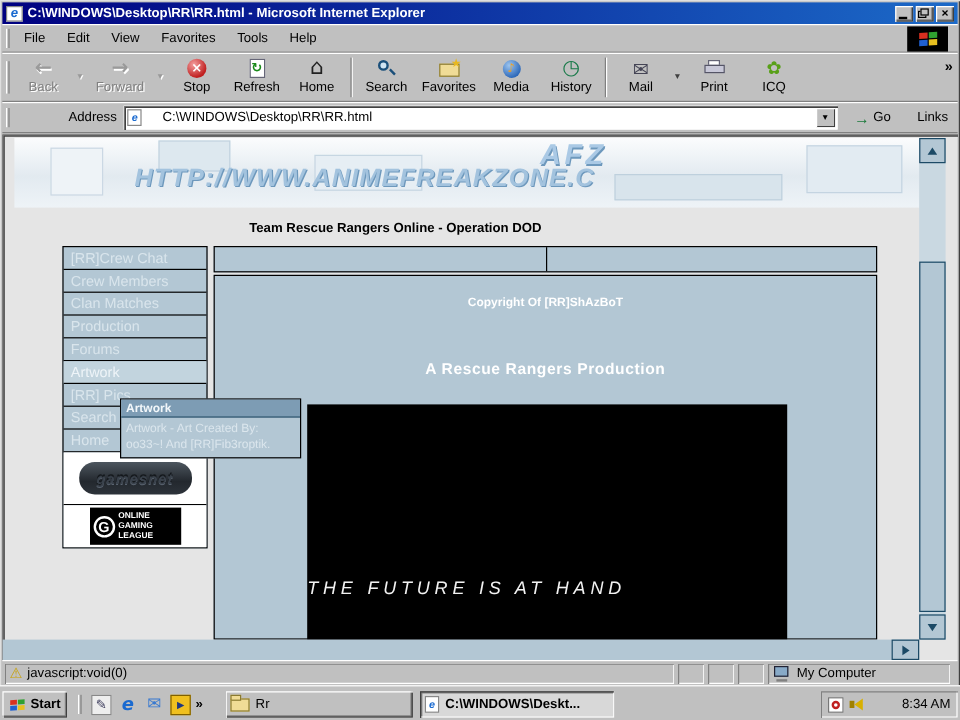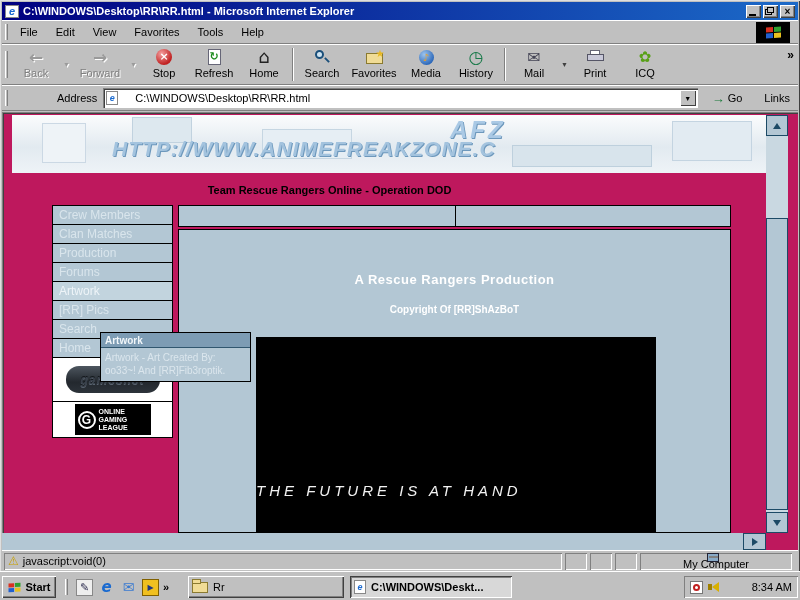--- a/index.html
+++ b/index.html
@@ -76,21 +76,21 @@
   .page-ico{width:12px;height:14px;background:#fff;border:1px solid #888;color:#1a6ad0;
     font-weight:bold;font-style:italic;font-size:9px;line-height:12px;text-align:center;flex:0 0 auto;}
   #addr-text{margin-left:17px;white-space:nowrap;}
   #addr-drop{position:absolute;right:2px;top:2px;width:16px;height:16px;background:#c0c0c0;
     box-shadow:inset 1px 1px 0 #fff,inset -1px -1px 0 #404040;
     display:flex;align-items:center;justify-content:center;font-size:7px;}
   .go-ico{color:#1a7a3a;font-weight:bold;font-size:13px;margin-right:3px;}
   #go-area{display:flex;align-items:center;padding:0 6px;}
   #links-area{display:flex;align-items:center;padding:0 8px;}
   
-  #viewport{left:2px;top:112px;width:796px;height:438px;background:#be185d;overflow:hidden;
+  #viewport{left:2px;top:112px;width:796px;height:438px;background:#e5e5e5;overflow:hidden;
     box-shadow:inset 1px 1px 0 #808080,inset 2px 2px 0 #404040;}
   #banner{left:10px;top:3px;width:754px;height:58px;overflow:hidden;
     background:linear-gradient(180deg,#fbfcfd,#e2eaf0 55%,#eef3f7);}
   .bblock{position:absolute;border:1px solid rgba(160,185,205,.45);}
   #afz-logo{position:absolute;left:438px;top:1px;font-weight:bold;font-style:italic;
     font-size:24px;letter-spacing:3px;color:#aac9e5;text-shadow:1px 1px 0 #6d98bc;}
   #banner-url{position:absolute;left:100px;top:22px;white-space:nowrap;font-weight:bold;
     font-size:21px;letter-spacing:1px;color:#a3c3de;text-shadow:1px 1px 0 #6d98bc;font-style:italic;}
   #page-title{left:0;top:72px;width:655px;text-align:center;font-weight:bold;font-size:11px;}
   
@@ -138,21 +138,21 @@
   .tri-down{width:0;height:0;border-left:4px solid transparent;border-right:4px solid transparent;border-top:6px solid #1c4a66;}
   .tri-right{width:0;height:0;border-top:4px solid transparent;border-bottom:4px solid transparent;border-left:6px solid #1c4a66;}
   
   #statusbar{left:2px;top:550px;width:796px;height:21px;background:#c0c0c0;border-top:1px solid #fff;
     display:flex;align-items:center;padding:2px 2px;}
   .spane{height:17px;box-shadow:inset 1px 1px 0 #808080,inset -1px -1px 0 #fff;
     display:flex;align-items:center;padding:0 4px;margin-right:3px;}
   #sp-main{width:558px;}
   .warn-ico{color:#c8a000;font-size:12px;margin-right:4px;font-family:"DejaVu Sans",sans-serif;}
   .sp-small{width:22px;}
-  #sp-zone{width:152px;margin-right:0;flex-direction:column;}
+  #sp-zone{width:152px;margin-right:0;}
   .mycomp-ico{position:relative;width:15px;height:13px;margin-right:5px;}
   .mycomp-ico .mon{position:absolute;left:1px;top:0;width:12px;height:9px;background:#88aac8;border:1px solid #223;}
   .mycomp-ico .base{position:absolute;left:3px;bottom:0;width:9px;height:2px;background:#808080;}
   
   #taskbar{left:0;top:571px;width:800px;height:29px;background:#c0c0c0;border-top:1px solid #fff;}
   .raised{box-shadow:inset 1px 1px 0 #fff,inset -1px -1px 0 #404040,inset -2px -2px 0 #808080;background:#c0c0c0;}
   .pressed{box-shadow:inset 1px 1px 0 #404040,inset -1px -1px 0 #fff,inset 2px 2px 0 #808080;background:#d8d8d8;}
   #start-btn{left:2px;top:4px;width:54px;height:22px;display:flex;align-items:center;justify-content:center;font-weight:bold;}
   #start-btn .winflag{transform:skewY(-4deg) scale(.8);margin-right:3px;}
   #ql{left:62px;top:4px;width:122px;height:22px;display:flex;align-items:center;}
@@ -320,20 +320,21 @@
       <i class="bblock" style="left:250px;top:14px;width:90px;height:30px;background:#e6eef4"></i>
       <i class="bblock" style="left:500px;top:30px;width:140px;height:22px;background:#d8e4ec"></i>
       <i class="bblock" style="left:660px;top:6px;width:80px;height:40px;background:#e2ebf2"></i>
       <span id="afz-logo">AFZ</span>
       <span id="banner-url">HTTP://WWW.ANIMEFREAKZONE.C</span>
     </div>
 
     <div class="abs" id="page-title">Team Rescue Rangers Online - Operation DOD</div>
 
     <div class="abs" id="sidebar">
+      <div class="side-item">[RR]Crew Chat</div>
       <div class="side-item">Crew Members</div>
       <div class="side-item">Clan Matches</div>
       <div class="side-item">Production</div>
       <div class="side-item">Forums</div>
       <div class="side-item active">Artwork</div>
       <div class="side-item">[RR] Pics</div>
       <div class="side-item">Search</div>
       <div class="side-item">Home</div>
       <div class="logo-cell" id="gamesnet-cell">
         <span class="gn-pill">
@@ -351,22 +352,22 @@
         </span>
       </div>
     </div>
 
     <div class="abs" id="main-header">
       <div class="hcell left"></div>
       <div class="hcell"></div>
     </div>
 
     <div class="abs" id="main-body">
+      <div id="main-copyright">Copyright Of [RR]ShAzBoT</div>
       <div id="main-heading">A Rescue Rangers Production</div>
-      <div id="main-copyright">Copyright Of [RR]ShAzBoT</div>
       <div id="poster">
         <span id="poster-text">THE FUTURE IS AT HAND</span>
       </div>
     </div>
 
     <div class="abs" id="tooltip">
       <div id="tooltip-head">Artwork</div>
       <div id="tooltip-body">
         <span>Artwork - Art Created By:</span><br>
         <span>oo33~! And [RR]Fib3roptik.</span>

